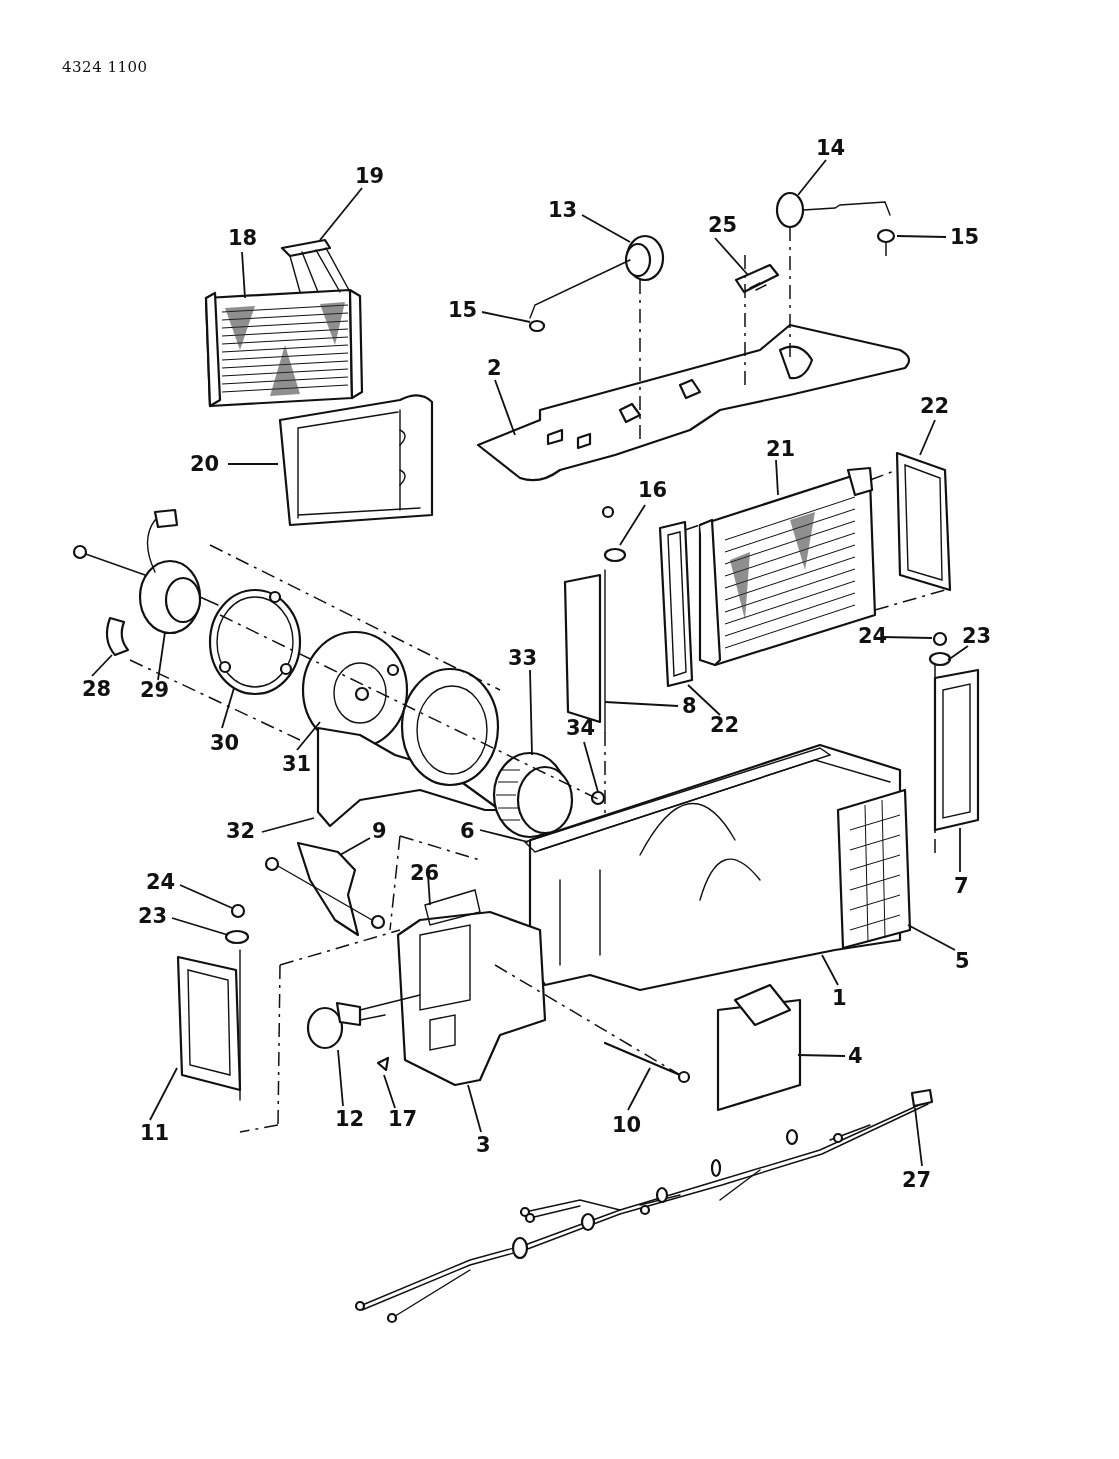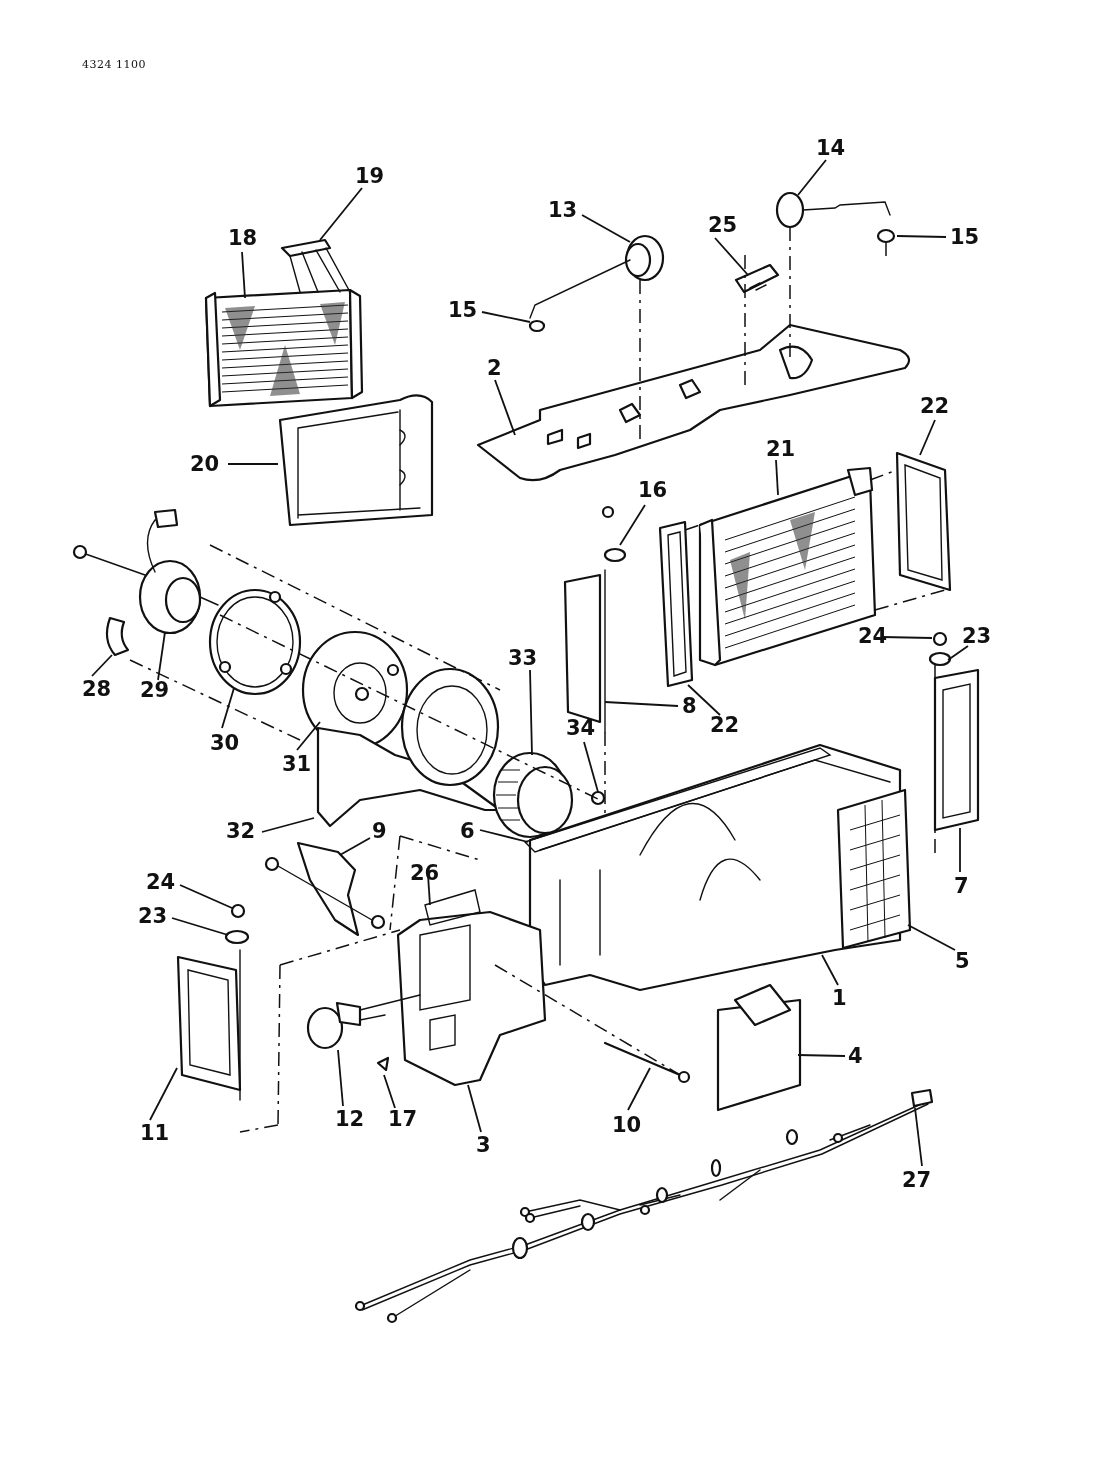--- a/index.html
+++ b/index.html
@@ -1,17 +1,17 @@
 <!DOCTYPE html>
 <html><head>
 <meta charset="utf-8">
 <style>
   html, body { margin: 0; padding: 0; background: #ffffff; }
   body { width: 1119px; height: 1459px; position: relative; overflow: hidden; font-family: "DejaVu Sans", sans-serif; }
-  #ref-code { position: absolute; left: 62px; top: 58px; font-family: "DejaVu Serif", serif; font-size: 11px; color: #111; letter-spacing: 0.5px; margin-left: 20px; }
+  #ref-code { position: absolute; left: 62px; top: 58px; font-family: "DejaVu Serif", serif; font-size: 15px; color: #111; letter-spacing: 0.5px; }
   #diagram { position: absolute; left: 0; top: 0; width: 1119px; height: 1459px; }
   .part { fill: #fff; stroke: #111; stroke-width: 2.2; stroke-linejoin: round; stroke-linecap: round; }
   .part-thin { fill: none; stroke: #111; stroke-width: 1.4; stroke-linecap: round; }
   .hatch { fill: none; stroke: #111; stroke-width: 1; }
   .dash { fill: none; stroke: #111; stroke-width: 1.5; stroke-dasharray: 14 6 3 6; }
   .leader { stroke: #111; stroke-width: 1.8; fill: none; }
   .callout { font-family: "DejaVu Sans", sans-serif; font-weight: bold; font-size: 21px; fill: #111; }
   .shade { fill: #333; opacity: 0.55; }
 </style>
 </head>

